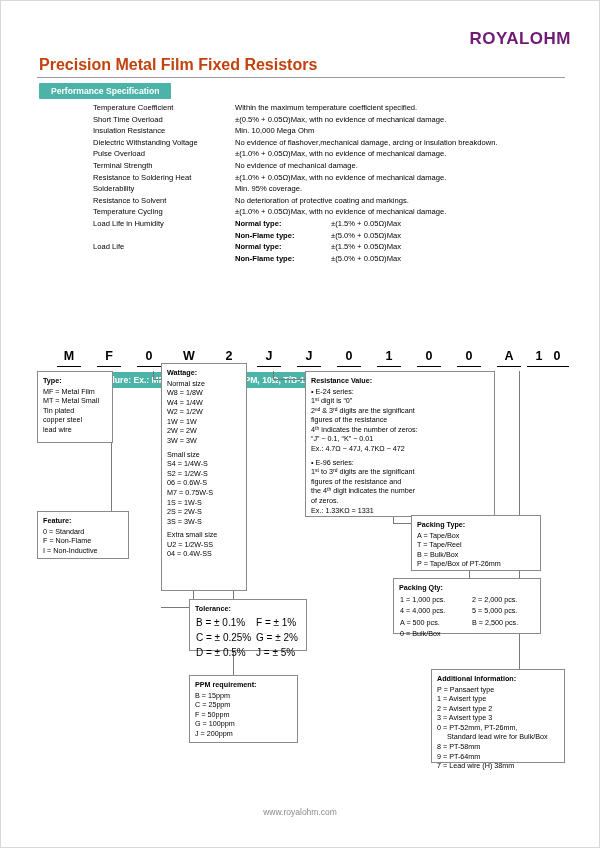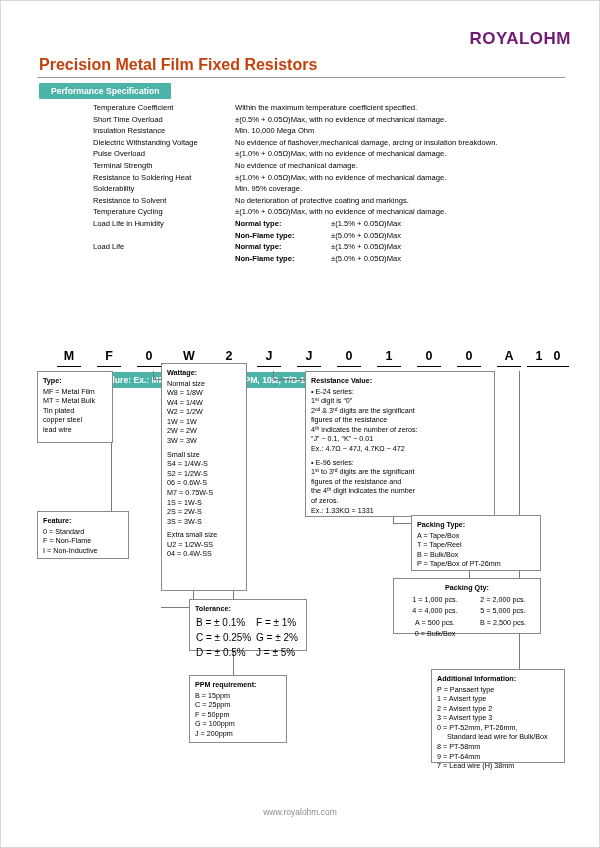--- a/index.html
+++ b/index.html
@@ -310,21 +310,21 @@
 
   <div class="vline" style="left:468px; top:370px; height:215px;"></div>
   <div class="hline" style="left:430px; top:585px; width:39px;"></div>
 
   <div class="vline" style="left:518px; top:370px; height:306px;"></div>
   <div class="hline" style="left:430px; top:676px; width:89px;"></div>
 
   <div class="box" style="left:36px; top:370px; width:76px; height:72px;">
     <span class="hd">Type:</span>
     <span>MF = Metal Film</span><br>
-    <span>MT = Metal Bulk</span><br>
+    <span>MT = Metal Small</span><br>
     <span>Tin plated</span><br>
     <span>copper steel</span><br>
     <span>lead wire</span>
   </div>
 
   <div class="box" style="left:36px; top:510px; width:92px; height:48px;">
     <span class="hd">Feature:</span>
     <span>0 = Standard</span><br>
     <span>F = Non-Flame</span><br>
     <span>I = Non-Inductive</span>
@@ -367,21 +367,21 @@
         <td>G = ± 2%</td>
       </tr>
       <tr>
         <td>D = ± 0.5%</td>
         <td>J = ± 5%</td>
       </tr>
     </tbody>
       </table>
   </div>
 
-  <div class="box" style="left:188px; top:674px; width:98px; height:68px;">
+  <div class="box" style="left:188px; top:674px; width:109px; height:68px;">
     <span class="hd">PPM requirement:</span>
     <span>B = 15ppm</span><br>
     <span>C = 25ppm</span><br>
     <span>F = 50ppm</span><br>
     <span>G = 100ppm</span><br>
     <span>J = 200ppm</span>
   </div>
 
   <div class="box" style="left:304px; top:370px; width:190px; height:146px;">
     <span class="hd">Resistance Value:</span>
@@ -402,21 +402,21 @@
   </div>
 
   <div class="box" style="left:410px; top:514px; width:130px; height:56px;">
     <span class="hd">Packing Type:</span>
     <span>A = Tape/Box</span><br>
     <span>T = Tape/Reel</span><br>
     <span>B = Bulk/Box</span><br>
     <span class="nowrapline">P = Tape/Box of PT-26mm</span>
   </div>
 
-  <div class="box" style="left:392px; top:577px; width:148px; height:56px;text-align:center;">
+  <div class="box" style="left:392px; top:577px; width:148px; height:56px;">
     <span class="hd">Packing Qty:</span>
     <table style="border-collapse:collapse;font-size:7.2px;width:100%">
       <tbody>
           <tr>
         <td style="width:70px">1 = 1,000 pcs.</td>
         <td>2 = 2,000 pcs.</td>
       </tr>
       <tr>
         <td>4 = 4,000 pcs.</td>
         <td>5 = 5,000 pcs.</td>

